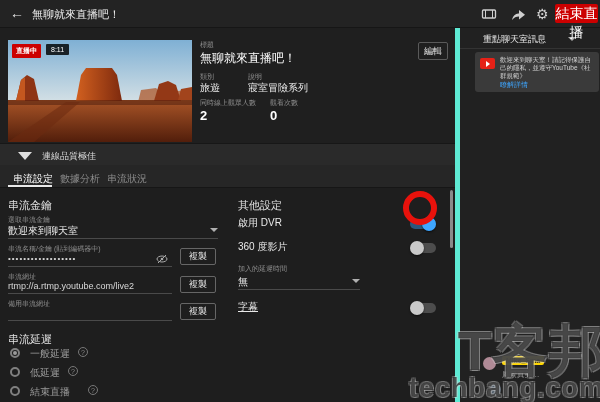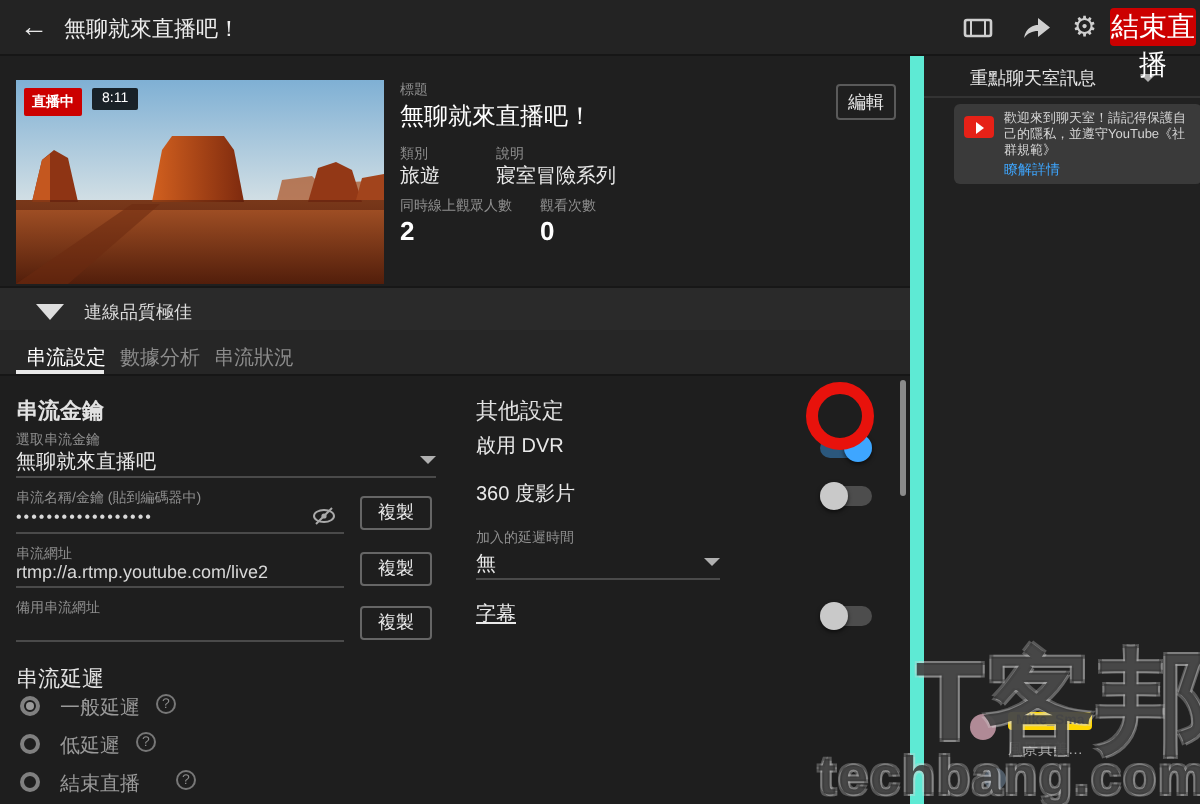--- a/index.html
+++ b/index.html
@@ -56,21 +56,21 @@
   .toggle .thumb { position:absolute; top:-2px; left:0; width:14px; height:14px; border-radius:50%; background:#c9c9c9; box-shadow:0 1px 2px rgba(0,0,0,.6); }
   .toggle.on { background:rgba(62,166,255,.42); }
   .toggle.on .thumb { left:auto; right:0; background:#3ea6ff; }
 
   .scrollbar { left:450px; top:162px; width:3px; height:58px; background:#8a8a8a; border-radius:2px; }
 
   
   .anno-circle { left:403px; top:191px; width:34px; height:34px; border:6px solid #e8120c; border-radius:50%; z-index:8; }
 
   
-  .sidebar { left:455px; top:28px; width:145px; height:374px; background:#212121; border-left:7px solid #5eead4; }
+  .sidebar { left:455px; top:28px; width:145px; height:374px; background:#212121; border-left:5px solid #5eead4; }
   .chat-head { left:23px; top:5px; color:#e6e6e6; font-size:9px; cursor:pointer; }
   .chat-div { left:0; top:20px; width:145px; height:1px; background:#333; }
   .welcome-card { left:15px; top:24px; width:124px; height:40px; background:#3a3a3a; border-radius:3px; }
   .yt-icon { left:5px; top:6px; width:15px; height:11px; background:#e62117; border-radius:2px; }
   .yt-play { left:5.5px; top:2.5px; width:0; height:0; border-left:4px solid #fff; border-top:3px solid transparent; border-bottom:3px solid transparent; }
   .welcome-txt { left:25px; top:4px; width:95px; color:#d5d5d5; font-size:6.5px; line-height:8px; }
   .learn-more { left:25px; top:28px; color:#3ea6ff; font-size:7px; cursor:pointer; }
   .avatar { border-radius:50%; }
   .name-badge { background:#ffd600; color:#111; font-size:7px; font-weight:bold; padding:1px 4px; border-radius:2px; }
   .chat-msg-txt { color:#a8a8a8; font-size:7.5px; }
@@ -158,24 +158,24 @@
       <span class="abs tab-underline"></span>
     </div>
 
     <div class="abs conn-strip">
       <span class="abs tri-down"></span>
       <span class="abs conn-txt">連線品質極佳</span>
     </div>
 
     <div class="abs panel">
 
-      <span class="abs sec-h" style="left:8px;top:10px;font-weight:bold;">串流金鑰</span>
+      <span class="abs sec-h" style="left:8px;top:10px;">串流金鑰</span>
 
       <span class="abs lbl" style="left:8px;top:27px;">選取串流金鑰</span>
-      <span class="abs val" style="left:8px;top:36px;">無聊就來直播吧</span>
+      <span class="abs val" style="left:8px;top:36px;">歡迎來到聊天室</span>
       <span class="abs caret" style="left:210px;top:40px;"></span>
       <div class="abs u-line" style="left:8px;top:50px;width:210px;"></div>
 
       <span class="abs lbl" style="left:8px;top:56px;">串流名稱/金鑰 (貼到編碼器中)</span>
       <span class="abs dots" style="left:8px;top:66px;">••••••••••••••••••</span>
       <span class="abs" style="left:156px;top:63px;">
         <svg width="12" height="12" viewBox="0 0 12 12">
             <ellipse cx="6" cy="6" rx="5" ry="3" fill="none" stroke="#aaa" stroke-width="1"></ellipse>
             <circle cx="6" cy="6" r="1.3" fill="#aaa"></circle>
             <line x1="2" y1="10" x2="10" y2="2" stroke="#aaa" stroke-width="1"></line>

